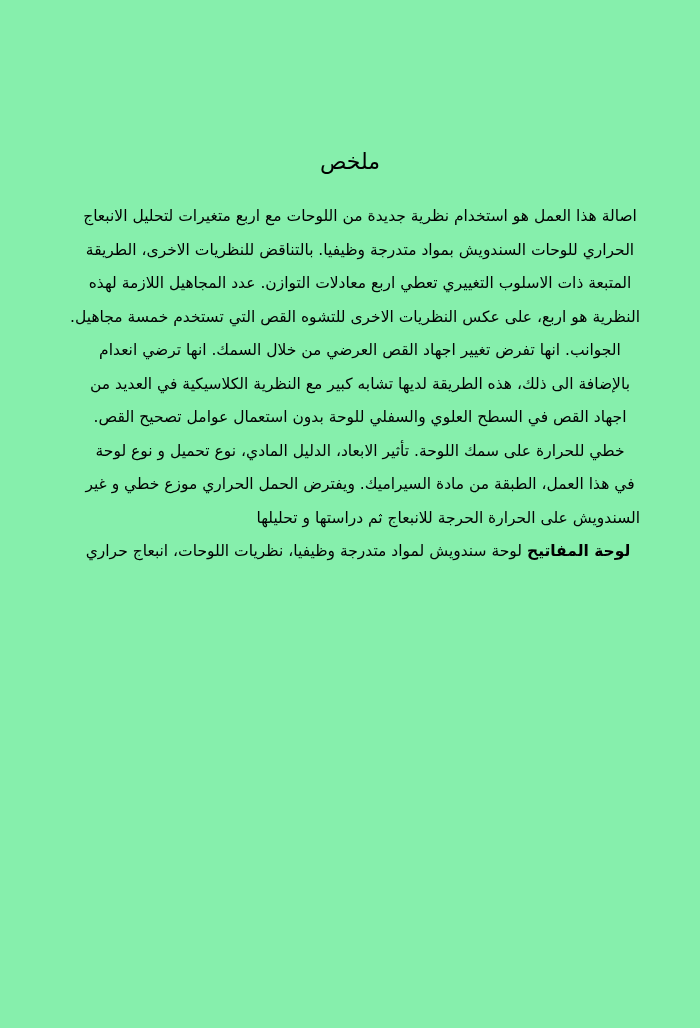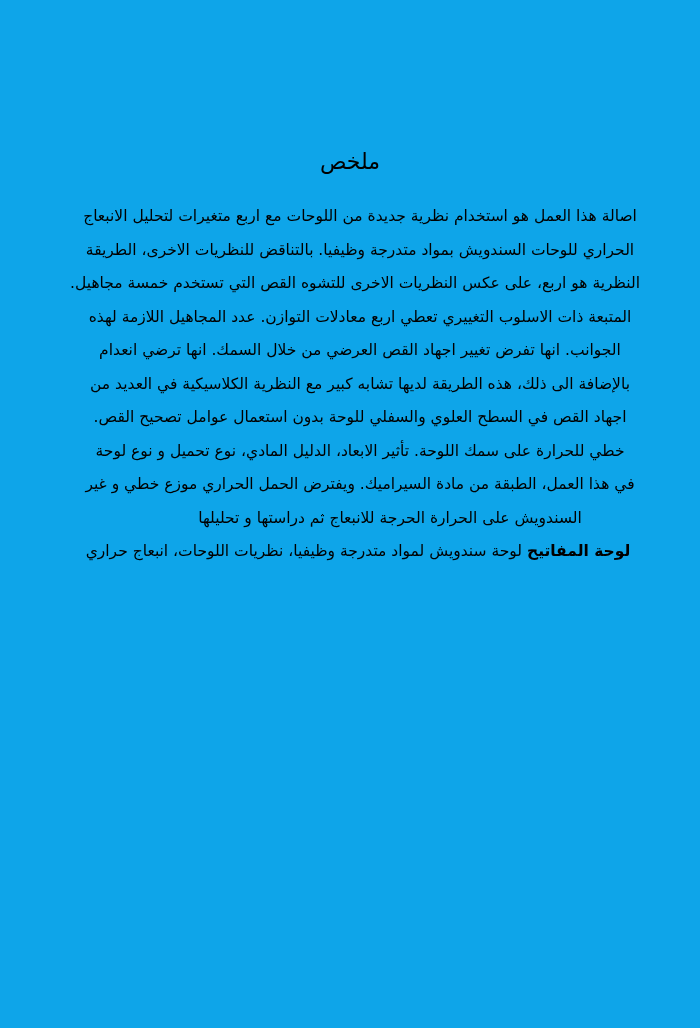--- a/index.html
+++ b/index.html
@@ -14,21 +14,21 @@
       overflow: hidden;
       font-family: "DejaVu Sans", "Liberation Sans", sans-serif;
       color: #000000;
     }
     .page {
       position: absolute;
       left: 0;
       top: 0;
       width: 700px;
       height: 1028px;
-      background: #0ea5e9;
+      background: #86efac;
     }
     .title {
       position: absolute;
       top: 147px;
       left: 0;
       width: 700px;
       text-align: center;
       direction: rtl;
       font-size: 22px;
       line-height: 30px;
@@ -45,21 +45,21 @@
     .line {
       display: block;
       height: 33.5px;
       line-height: 33.5px;
       font-size: 15.5px;
       white-space: nowrap;
       text-align: center;
       overflow: visible;
     }
     .line.last-center {
-      text-align: center;
+      text-align: right;
       padding-left: 60px;
     }
     .keywords {
       display: block;
       height: 33.5px;
       line-height: 33.5px;
       font-size: 15.5px;
       white-space: nowrap;
       text-align: center;
       padding-right: 4px;
@@ -70,22 +70,22 @@
   </style>
 </head>
 <body>
 
 <div class="page">
   <h1 class="title">ملخص</h1>
 
   <div class="abstract">
     <span class="line">اصالة هذا العمل هو استخدام نظرية جديدة من اللوحات مع اربع متغيرات لتحليل الانبعاج</span>
     <span class="line">الحراري للوحات السندويش بمواد متدرجة وظيفيا. بالتناقض للنظريات الاخرى، الطريقة</span>
+    <span class="line">المتبعة ذات الاسلوب التغييري تعطي اربع معادلات التوازن. عدد المجاهيل اللازمة لهذه</span>
     <span class="line">النظرية هو اربع، على عكس النظريات الاخرى للتشوه القص التي تستخدم خمسة مجاهيل.</span>
-    <span class="line">المتبعة ذات الاسلوب التغييري تعطي اربع معادلات التوازن. عدد المجاهيل اللازمة لهذه</span>
     <span class="line">الجوانب. انها تفرض تغيير اجهاد القص العرضي من خلال السمك. انها ترضي انعدام</span>
     <span class="line">بالإضافة الى ذلك، هذه الطريقة لديها تشابه كبير مع النظرية الكلاسيكية في العديد من</span>
     <span class="line">اجهاد القص في السطح العلوي والسفلي للوحة بدون استعمال عوامل تصحيح القص.</span>
     <span class="line">خطي للحرارة على سمك اللوحة. تأثير الابعاد، الدليل المادي، نوع تحميل و نوع لوحة</span>
     <span class="line">في هذا العمل، الطبقة من مادة السيراميك. ويفترض الحمل الحراري موزع خطي و غير</span>
     <span class="line last-center">السندويش على الحرارة الحرجة للانبعاج ثم دراستها و تحليلها</span>
 
     <span class="keywords">
       <span class="kw-label">لوحة المفاتيح</span><span> لوحة سندويش لمواد متدرجة وظيفيا، نظريات اللوحات، انبعاج حراري</span>
     </span>

